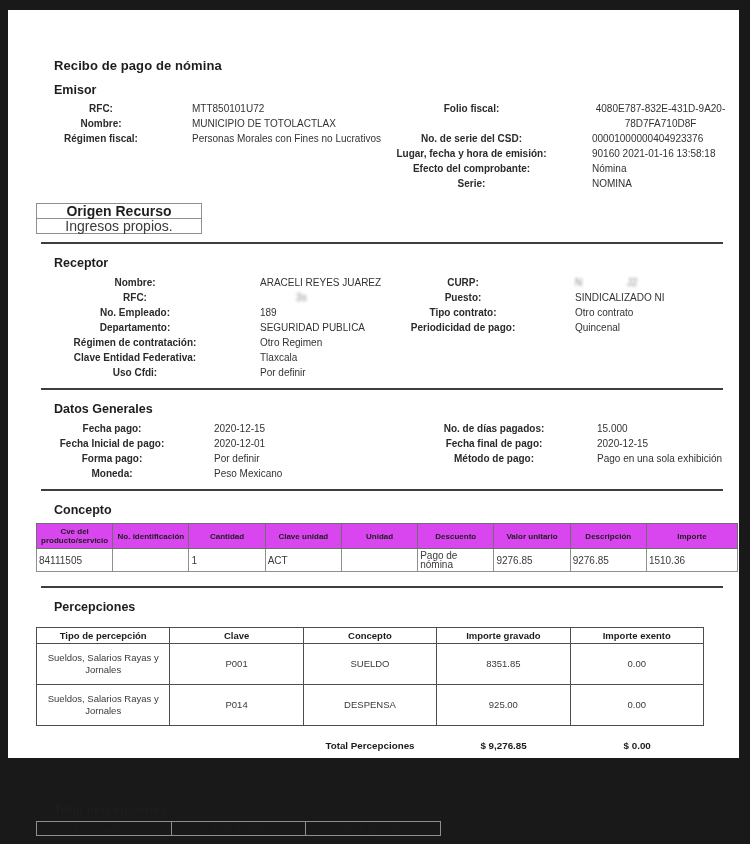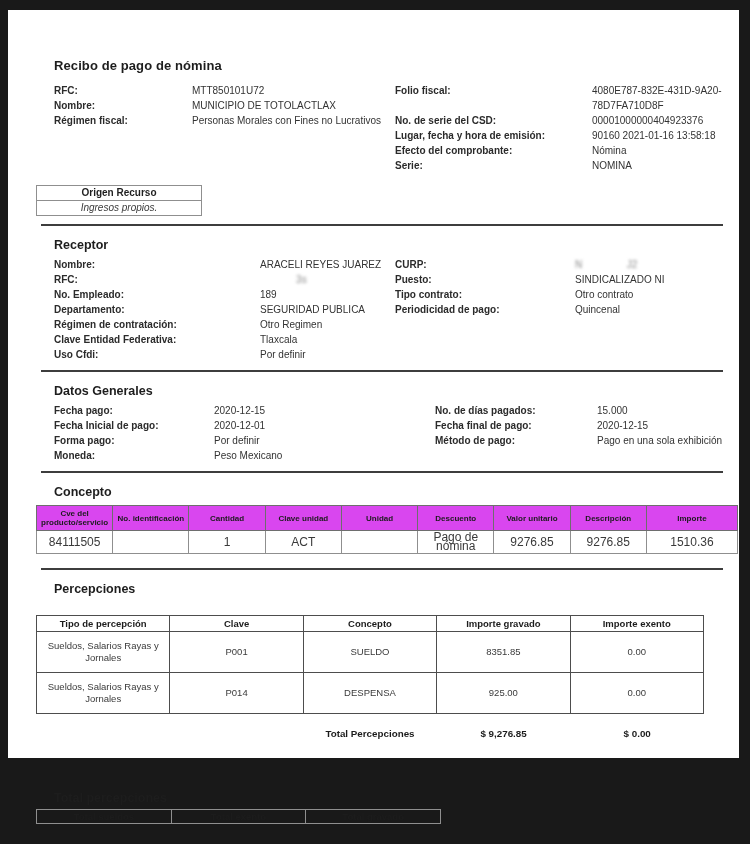--- a/index.html
+++ b/index.html
@@ -3,52 +3,52 @@
 <meta charset="utf-8">
 <style>
   html,body{margin:0;padding:0;background:#191919;font-family:"Liberation Sans",sans-serif;}
   body{width:750px;height:844px;overflow:hidden;position:relative;}
   .page{position:absolute;left:8px;top:10px;width:731px;height:748px;background:#ffffff;color:#222;}
   .content{padding:48px 10px 0 38px;}
 
   h1{font-size:13px;font-weight:bold;margin:0 0 10px 8px;color:#1d1d1d;letter-spacing:.1px;}
   h2{font-size:12.5px;font-weight:bold;margin:0 0 4px 8px;color:#1d1d1d;}
 
-  .cols{display:flex;}
+  .cols{display:flex;text-align:center;}
   .col-left{width:341px;flex:none;padding-left:8px;}
   .col-right{flex:1;}
   .frow{display:flex;line-height:15px;font-size:10px;}
   .flabel{font-weight:bold;color:#2b2b2b;flex:none;}
   .fvalue{color:#333;padding-left:44px;}
   .emisor-l .flabel{width:94px;}
   .emisor-r .flabel{width:153px;}
   .receptor-l .flabel{width:162px;}
   .receptor-r .flabel{width:136px;}
   .datos-l .flabel{width:116px;}
   .datos-r .flabel{width:118px;padding-left:40px;}
 
   .redact-blur{filter:blur(1.6px);color:#8a8a8a;white-space:pre;}
 
   hr.sep{border:none;border-top:2px solid #3d3d3d;margin:8px 6px 12px -5px;}
 
   table{border-collapse:collapse;}
   
-  .entidad-tbl{width:166px;margin:4px 0 0 -10px;font-size:10px;table-layout:fixed;}
+  .entidad-tbl{width:166px;margin:4px 0 0 -10px;font-size:14px;table-layout:fixed;}
   .entidad-tbl th,.entidad-tbl td{border:1px solid #8f8f8f;text-align:center;padding:1px 2px;line-height:12px;}
   .entidad-tbl th{font-weight:bold;color:#1f1f1f;}
-  .entidad-tbl td{color:#3a3a3a;font-style:italic;}
+  .entidad-tbl td{color:#3a3a3a;}
 
   
   .concepto-tbl{width:702px;margin:6px 0 0 -10px;table-layout:fixed;}
   .concepto-tbl th{background:#d946ef;border:1px solid #6e6e6e;font-size:8px;font-weight:bold;text-align:center;padding:3px 2px;line-height:9px;color:#1c1c1c;}
-  .concepto-tbl td{border:1px solid #8f8f8f;font-size:12px;text-align:center;padding:2px 10px;line-height:9px;color:#3a3a3a;}
+  .concepto-tbl td{border:1px solid #8f8f8f;font-size:10px;text-align:left;padding:2px 2px;line-height:9px;color:#3a3a3a;}
   .concepto-tbl col.wide{width:13%;}
 
   
-  .perc-tbl{width:668px;margin:19px 0 0 -10px;table-layout:fixed;}
+  .perc-tbl{width:668px;margin:13px 0 0 -10px;table-layout:fixed;}
   .perc-tbl th{border:1px solid #4d4d4d;font-size:9.5px;font-weight:bold;text-align:center;padding:2px 2px;color:#1c1c1c;}
   .perc-tbl td{border:1px solid #4d4d4d;font-size:9.5px;text-align:center;padding:8px 8px;line-height:12px;color:#3a3a3a;}
   .perc-total{display:grid;grid-template-columns:repeat(5,133.6px);width:668px;margin:14px 0 0 -10px;font-size:9.8px;font-weight:bold;color:#1c1c1c;}
   .perc-total span{text-align:center;}
 
   
   .totals-tbl{width:405px;margin:4px 0 0 -10px;table-layout:fixed;}
   .totals-tbl th{border:1px solid #8f8f8f;font-size:9.5px;font-weight:bold;text-align:center;padding:1px 2px;color:#1c1c1c;}
 
   .sec-entidad{margin-top:12px;}
@@ -60,20 +60,21 @@
 </style>
 </head>
 <body>
 
 <div class="page">
   <div class="content">
 
     <h1>Recibo de pago de nómina</h1>
 
     <section class="sec-emisor">
+      <h2>Emisor</h2>
       <div class="cols">
         <div class="col-left emisor-l">
           <div class="frow">
               <span class="flabel">RFC:</span>
               <span class="fvalue">MTT850101U72</span>
             </div>
           <div class="frow">
               <span class="flabel">Nombre:</span>
               <span class="fvalue">MUNICIPIO DE TOTOLACTLAX</span>
             </div>

